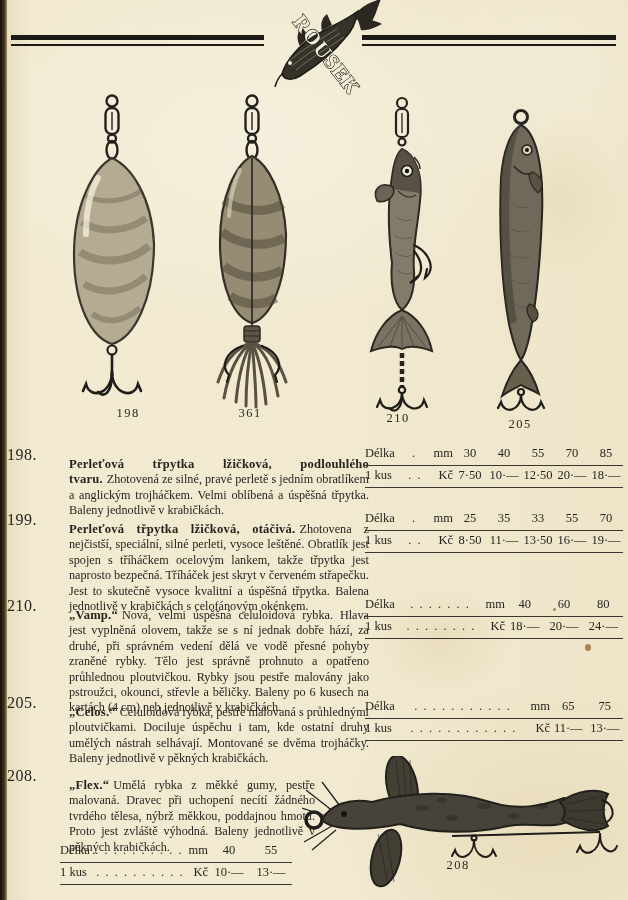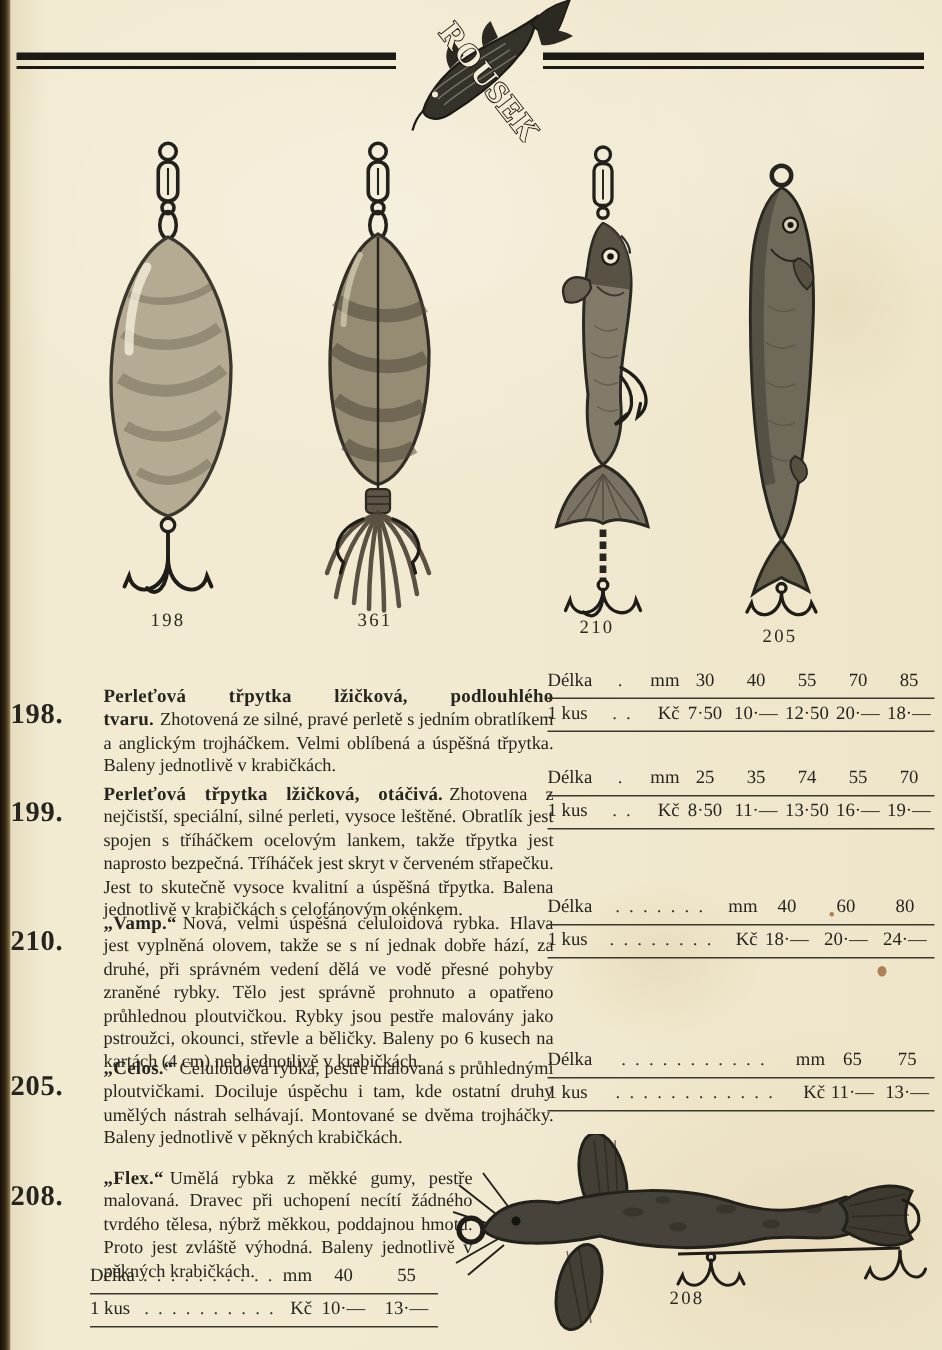--- a/index.html
+++ b/index.html
@@ -16,21 +16,21 @@
     background:linear-gradient(90deg,#150e07 0,#3c2d18 55%,#82704b 90%,#b8a376 100%);}
   .stain{position:absolute;pointer-events:none;}
   .s1{left:370px;top:585px;width:140px;height:110px;background:radial-gradient(ellipse,rgba(168,122,44,0.10),rgba(0,0,0,0) 70%);}
   .s2{left:500px;top:120px;width:120px;height:160px;background:radial-gradient(ellipse,rgba(190,160,90,0.12),rgba(0,0,0,0) 70%);}
   .speck{position:absolute;border-radius:50%;background:rgba(134,75,22,0.65);}
   .rule{position:absolute;background:#1c1a15;height:5px;}
   .rule.thin{height:2px;}
   .figcap{position:absolute;font-size:12.5px;letter-spacing:1.5px;color:#2a2820;text-align:center;width:48px;}
   .fig{position:absolute;}
   .item{position:absolute;left:0;width:628px;}
-  .inum{position:absolute;left:7px;top:1px;width:44px;font-weight:bold;font-size:19px;letter-spacing:0.5px;margin-top:20px;}
+  .inum{position:absolute;left:7px;top:1px;width:44px;font-weight:normal;font-size:16px;letter-spacing:0.5px;}
   .itext{position:absolute;left:57px;top:0;width:300px;margin:12px;font-size:12.2px;line-height:15.4px;text-align:justify;}
   .itext.narrow{width:246px;}
   .ititle{font-size:12.6px;letter-spacing:0.2px;margin-right:4px;}
   .ptable{position:absolute;font-size:12.5px;}
   .trow{display:flex;align-items:flex-start;border-bottom:1.5px solid #3a372e;padding:2px 0 4px;}
   .tleft{display:flex;align-items:baseline;}
   .tlabel{white-space:nowrap;}
   .tdots{flex:1;overflow:hidden;white-space:nowrap;text-align:center;letter-spacing:1.5px;color:#35322a;padding:0 3px;}
   .tunit{white-space:nowrap;}
   .tval{flex:1;text-align:center;white-space:nowrap;}
@@ -196,21 +196,21 @@
       <path d="M62,196 C71,200 73,210 65,214 C59,208 58,201 60,198 Z" fill="#575041" stroke="#27251f" stroke-width="1.2"></path>
       <path d="M53,252 C60,260 67,272 71,286 C63,281 57,280 53,277 C48,280 42,282 34,288 C39,272 46,260 53,252 Z" fill="#665f4c" stroke="#27251f" stroke-width="2"></path>
       <g stroke="#1f1d18" stroke-width="2.2" fill="none" stroke-linecap="round">
         <circle cx="53" cy="284" r="3"></circle>
         <path d="M53,287 C53,303 36,307 33,294 L30,300"></path>
         <path d="M53,287 C53,303 70,307 73,294 L76,300"></path>
       </g>
     </svg>
   </div>
 
-  <div class="figcap" style="left:88px;top:406px;font-family:Liberation Serif, serif;">198</div>
+  <div class="figcap" style="left:104px;top:406px;font-family:Liberation Serif, serif;">198</div>
   <div class="figcap" style="left:226px;top:406px;">361</div>
   <div class="figcap" style="left:374px;top:411px;">210</div>
   <div class="figcap" style="left:496px;top:417px;">205</div>
 
   <div class="item" style="top:445px;">
     <div class="inum">198.</div>
     <p class="itext"><b class="ititle">Perleťová třpytka lžičková, podlouhlého tvaru.</b><span>Zhotovená ze silné, pravé perletě s jedním obratlíkem a anglickým trojháčkem. Velmi oblíbená a úspěšná třpytka. Baleny jednotlivě v krabičkách.</span></p>
   </div>
   <div class="ptable" style="left:365px;top:444px;width:258px;">
     <div class="trow">
@@ -245,21 +245,21 @@
   </div>
   <div class="ptable" style="left:365px;top:509px;width:258px;">
     <div class="trow">
       <span class="tleft" style="flex:0 0 88px;">
           <span class="tlabel">Délka</span>
           <span class="tdots">.</span>
           <span class="tunit">mm</span>
         </span>
       <span class="tval">25</span>
       <span class="tval">35</span>
-      <span class="tval">74</span>
+      <span class="tval">33</span>
       <span class="tval">55</span>
       <span class="tval">70</span>
     </div>
     <div class="trow">
       <span class="tleft" style="flex:0 0 88px;">
           <span class="tlabel">1 kus</span>
           <span class="tdots">. .</span>
           <span class="tunit">Kč</span>
         </span>
       <span class="tval">8·50</span>

